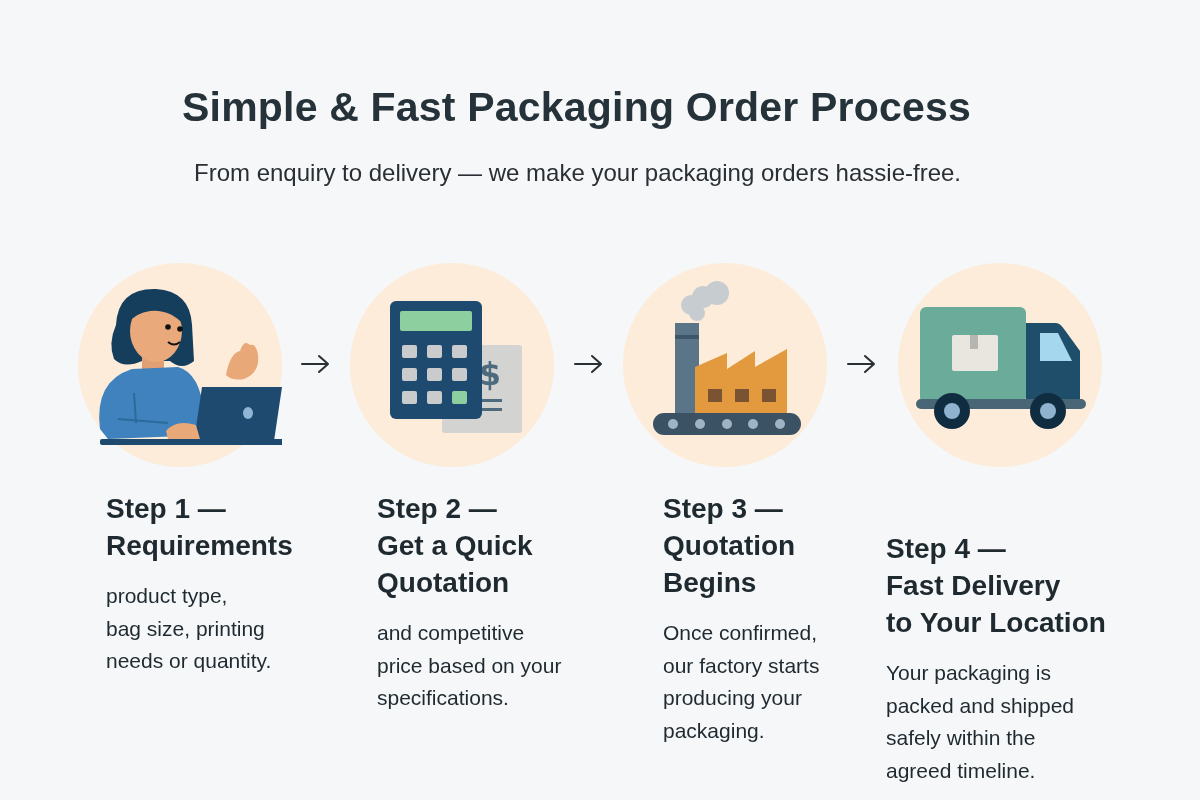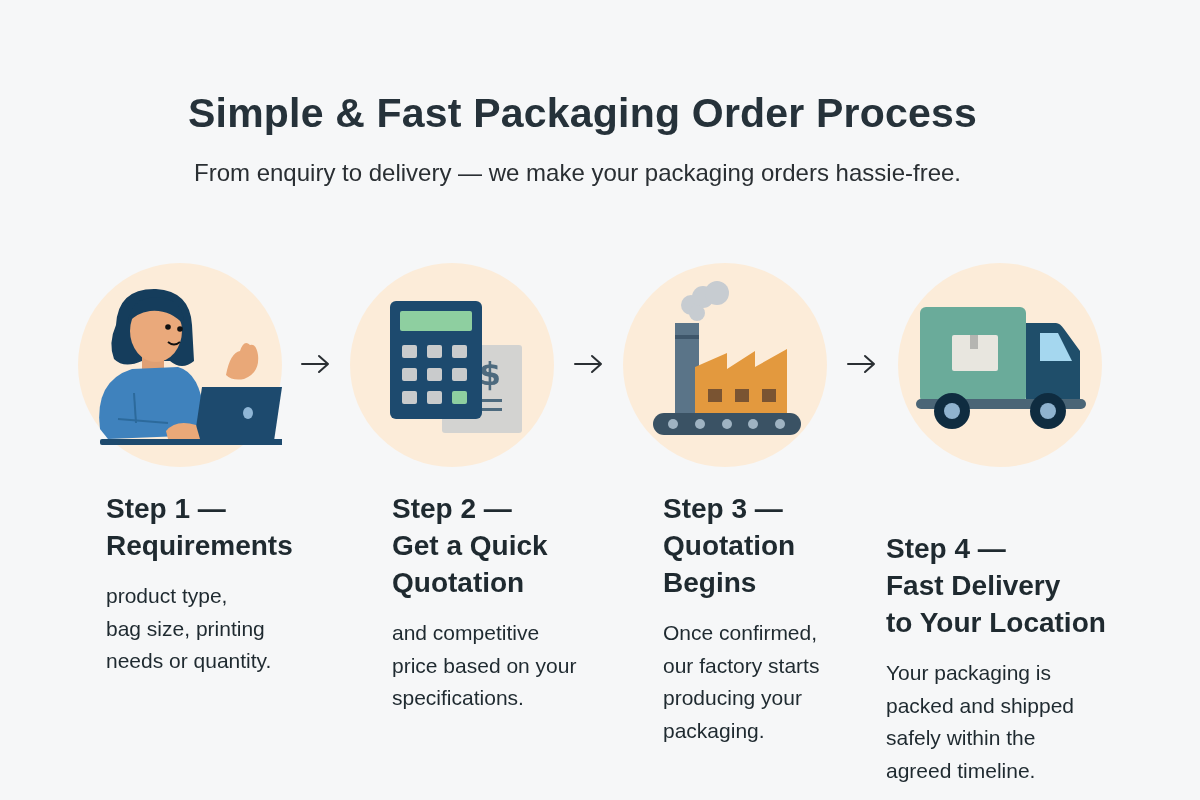--- a/index.html
+++ b/index.html
@@ -6,21 +6,21 @@
   body {
     width:1200px; height:800px; overflow:hidden;
     background:#f6f7f8;
     font-family:"Liberation Sans", "DejaVu Sans", sans-serif;
     color:#1f2a30;
     position:relative;
   }
   .title {
     position:absolute; left:172px; top:74px;
     font-size:41px; font-weight:700; color:#26323a;
-    letter-spacing:0.2px; margin:16px;
+    letter-spacing:0.2px; margin:10px;
   }
   .subtitle {
     position:absolute; left:182px; top:147px;
     font-size:24px; color:#2a2f33; margin:12px;
   }
   .circle {
     position:absolute; width:204px; height:204px; border-radius:50%;
     background:#fcecd9;
     top:263px;
   }
@@ -163,21 +163,21 @@
     <div>Step 1 —</div>
     <div>Requirements</div>
   </div>
   <div class="step-desc">
     <div>product type,</div>
     <div>bag size, printing</div>
     <div>needs or quantity.</div>
   </div>
 </div>
 
-<div class="step" style="left:392px;">
+<div class="step" style="left:377px;">
   <div class="step-head">
     <div>Step 2 —</div>
     <div>Get a Quick</div>
     <div>Quotation</div>
   </div>
   <div class="step-desc">
     <div>and competitive</div>
     <div>price based on your</div>
     <div>specifications.</div>
   </div>

